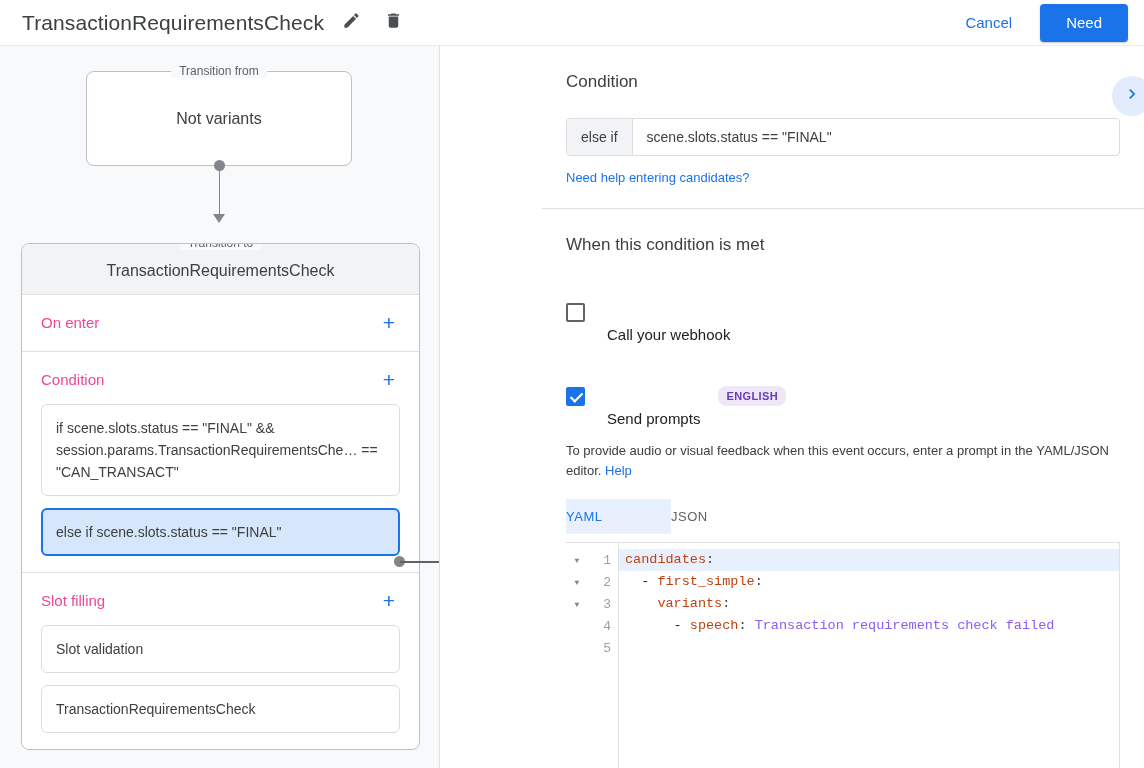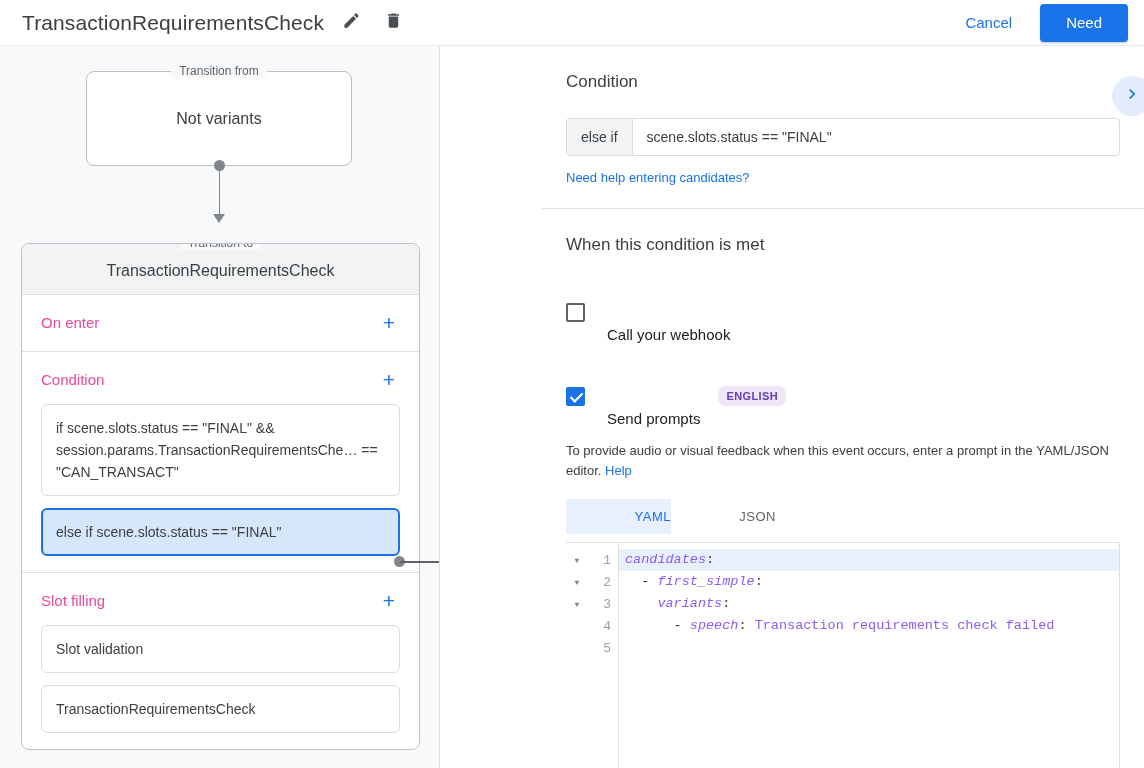--- a/index.html
+++ b/index.html
@@ -306,21 +306,21 @@
     line-height: 20px;
     margin-top: -8px;
     margin-bottom: 18px;
     max-width: 556px;
   }
 
   .tabs { display: flex; margin-bottom: 0; }
   .tab {
     padding: 10px 0;
     width: 105px;
-    text-align: right;
+    text-align: left;
     font-size: 13px;
     letter-spacing: 0.5px;
     color: #5f6368;
     cursor: pointer;
     font-weight: 500;
   }
   .tab.active { background: #e8f0fe; color: #1a73e8; }
 
   .editor {
     margin-top: 8px;
@@ -354,21 +354,21 @@
   .code {
     flex: 1;
     padding-top: 6px;
     font-family: "Liberation Mono", monospace;
     font-size: 13.5px;
     white-space: pre;
     overflow: hidden;
   }
   .code-line { height: 22px; line-height: 22px; padding-left: 6px; }
   .code-line.hl { background: #e8f0fe; }
-  .k { color: #8b5cf6; font-style: italic; }
+  .k { color: #c2410c; }
   .p { color: #3c4043; }
   .v { color: #8b5cf6; }
 </style>
 </head>
 <body>
 
 <div class="topbar">
   <div class="page-title">TransactionRequirementsCheck</div>
 
   <div class="icon-btn">

